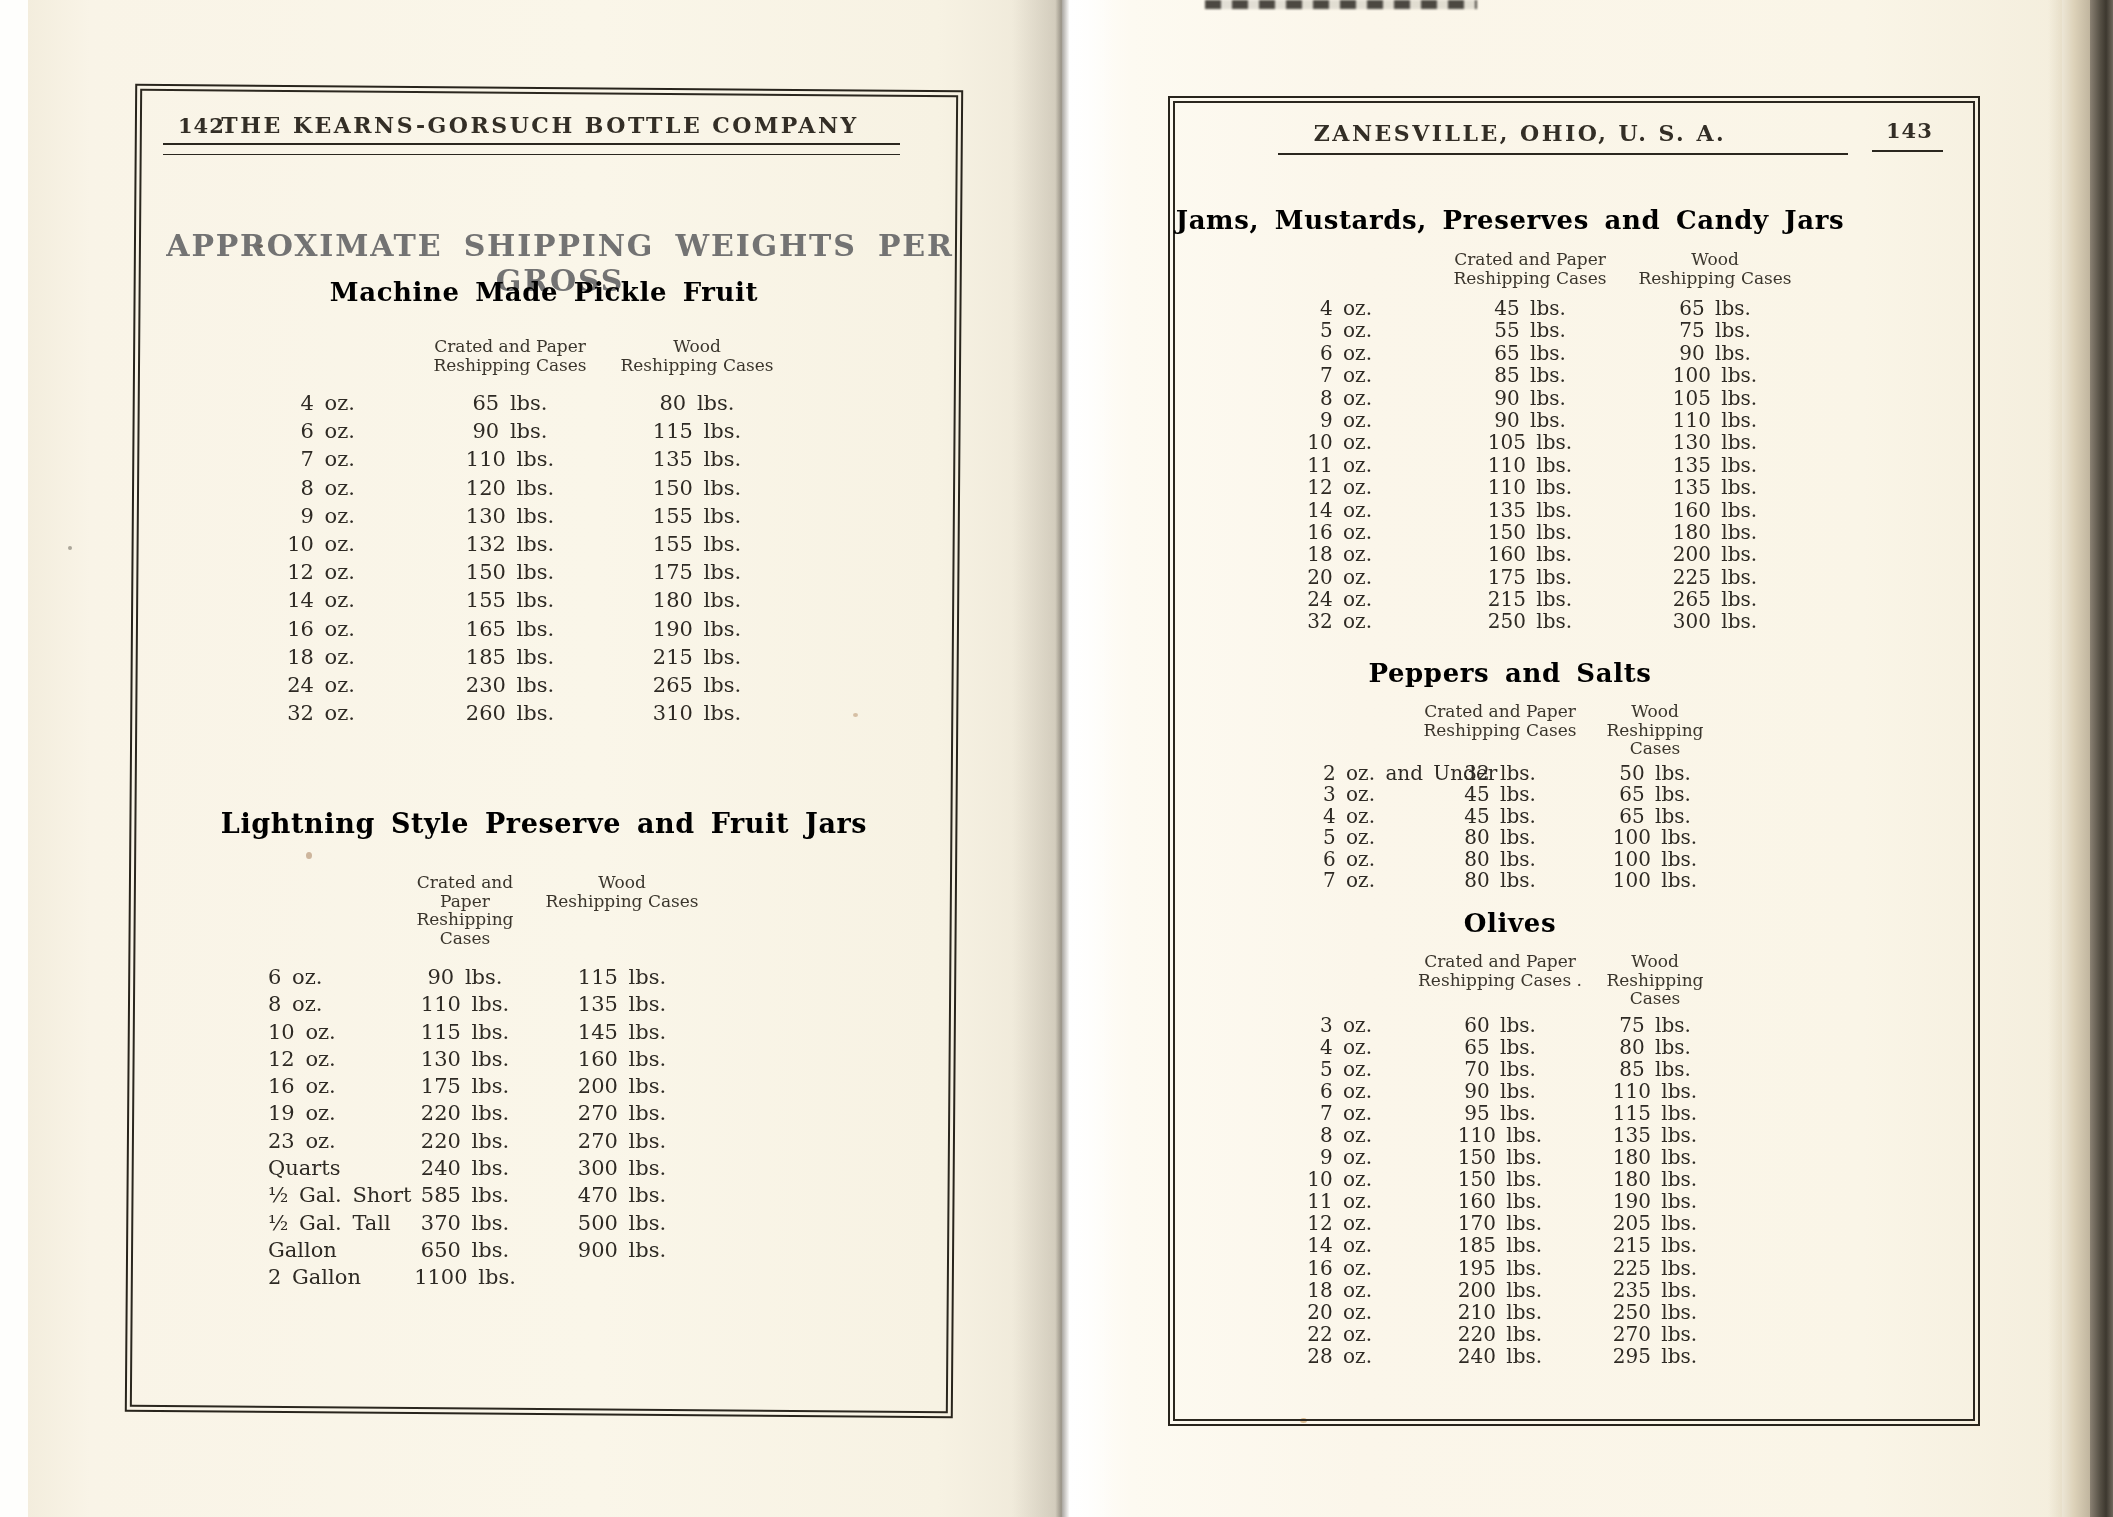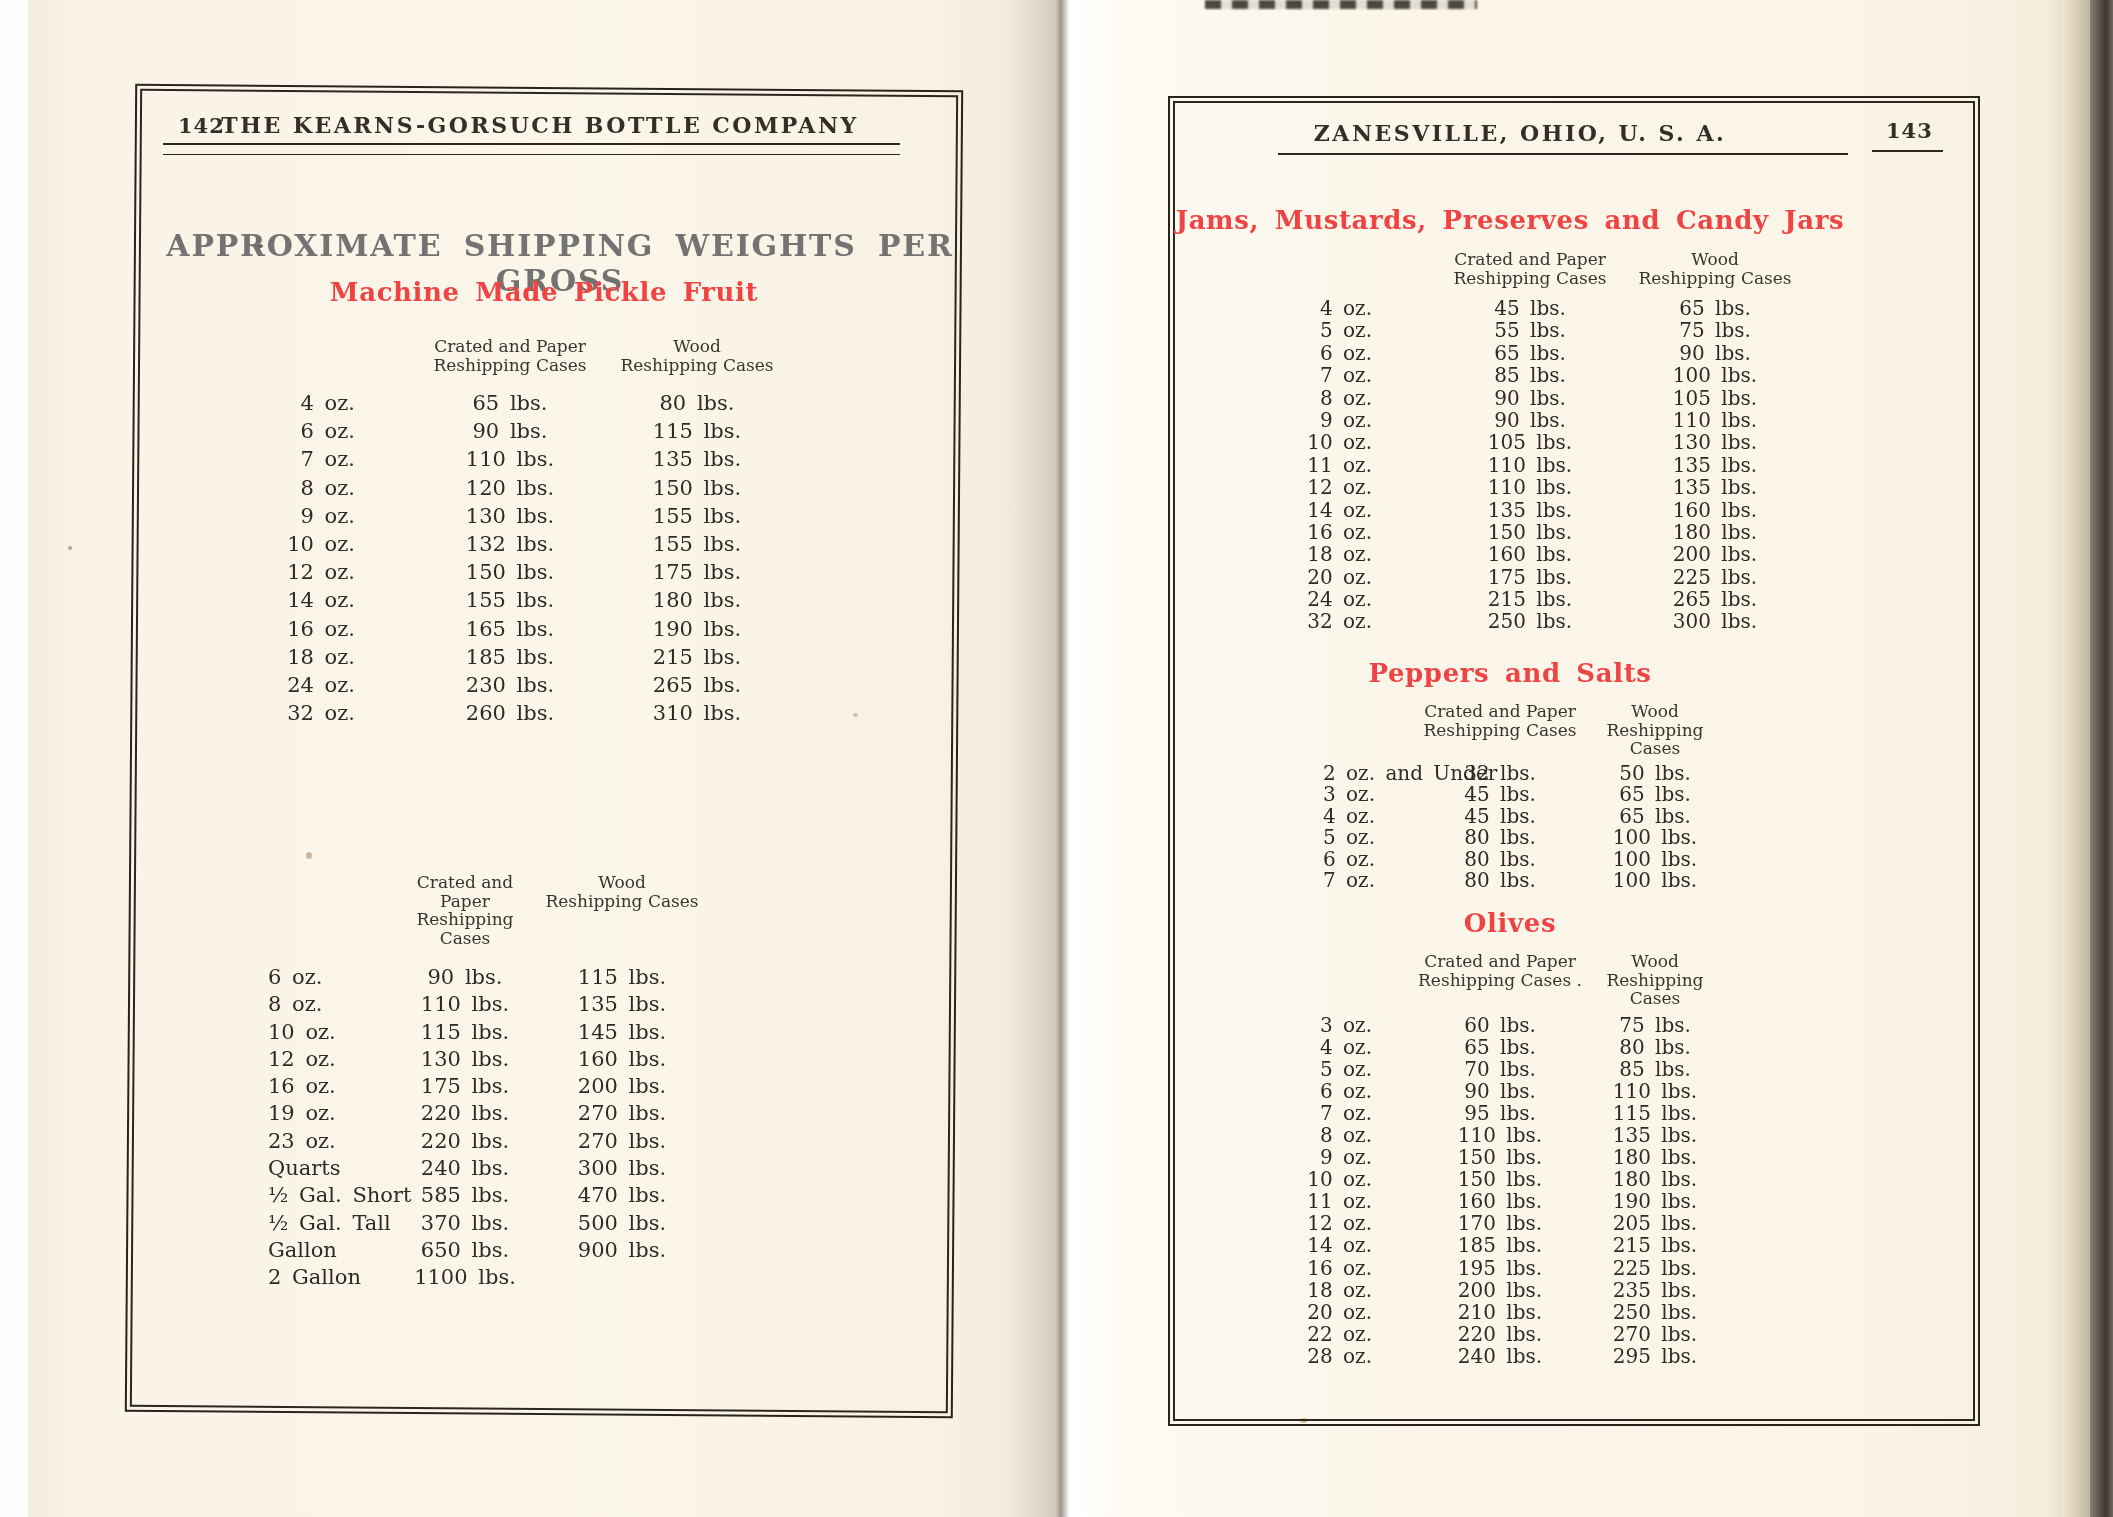--- a/index.html
+++ b/index.html
@@ -45,21 +45,21 @@
   .pn-right{left:1886px;top:118px;}
   .rule{position:absolute;background:#2b271f;}
   .rl-a{left:163px;top:143px;width:737px;height:2px;}
   .rl-b{left:163px;top:154px;width:737px;height:1px;}
   .rr-a{left:1278px;top:153px;width:570px;height:2px;}
   .rr-b{left:1872px;top:150px;width:71px;height:2px;}
 
   
   .main-title{position:absolute;left:130px;top:212px;width:828px;margin:16px;text-align:center;
     font-size:30px;font-weight:700;letter-spacing:1.8px;word-spacing:9px;color:#737373;}
-  .sec-title{position:absolute;margin:0;text-align:center;font-weight:700;color:#ef4444;
+  .sec-title{position:absolute;margin:0;text-align:center;font-weight:700;color:#000000;
     letter-spacing:.6px;word-spacing:6px;}
   .st-l1{left:130px;top:277px;width:828px;font-size:26px;}
   .st-l2{left:130px;top:808px;width:828px;font-size:27px;}
   .st-r1{left:1100px;top:205px;width:820px;font-size:26px;}
   .st-r2{left:1100px;top:658px;width:820px;font-size:26px;}
   .st-r3{left:1100px;top:908px;width:820px;font-size:26px;}
 
   
   .tbl{position:absolute;}
   .thead,.row{display:flex;align-items:baseline;}
@@ -130,20 +130,21 @@
   <div class="rule rl-a"></div>
   <div class="rule rl-b"></div>
 
   <div class="runhead rh-right">ZANESVILLE, OHIO, U. S. A.</div>
   <span class="pagenum pn-right">143</span>
   <div class="rule rr-a"></div>
   <div class="rule rr-b"></div>
 
   <h1 class="main-title">APPROXIMATE SHIPPING WEIGHTS PER GROSS</h1>
   <h2 class="sec-title st-l1">Machine Made Pickle Fruit</h2>
+  <h2 class="sec-title st-l2">Lightning Style Preserve and Fruit Jars</h2>
 
   <h2 class="sec-title st-r1">Jams, Mustards, Preserves and Candy Jars</h2>
   <h2 class="sec-title st-r2">Peppers and Salts</h2>
   <h2 class="sec-title st-r3">Olives</h2>
 
   <div class="tbl t-l1">
     <div class="thead">
       <span class="c1"></span>
       <span class="c2 ch">
         <i>Crated and Paper</i>

